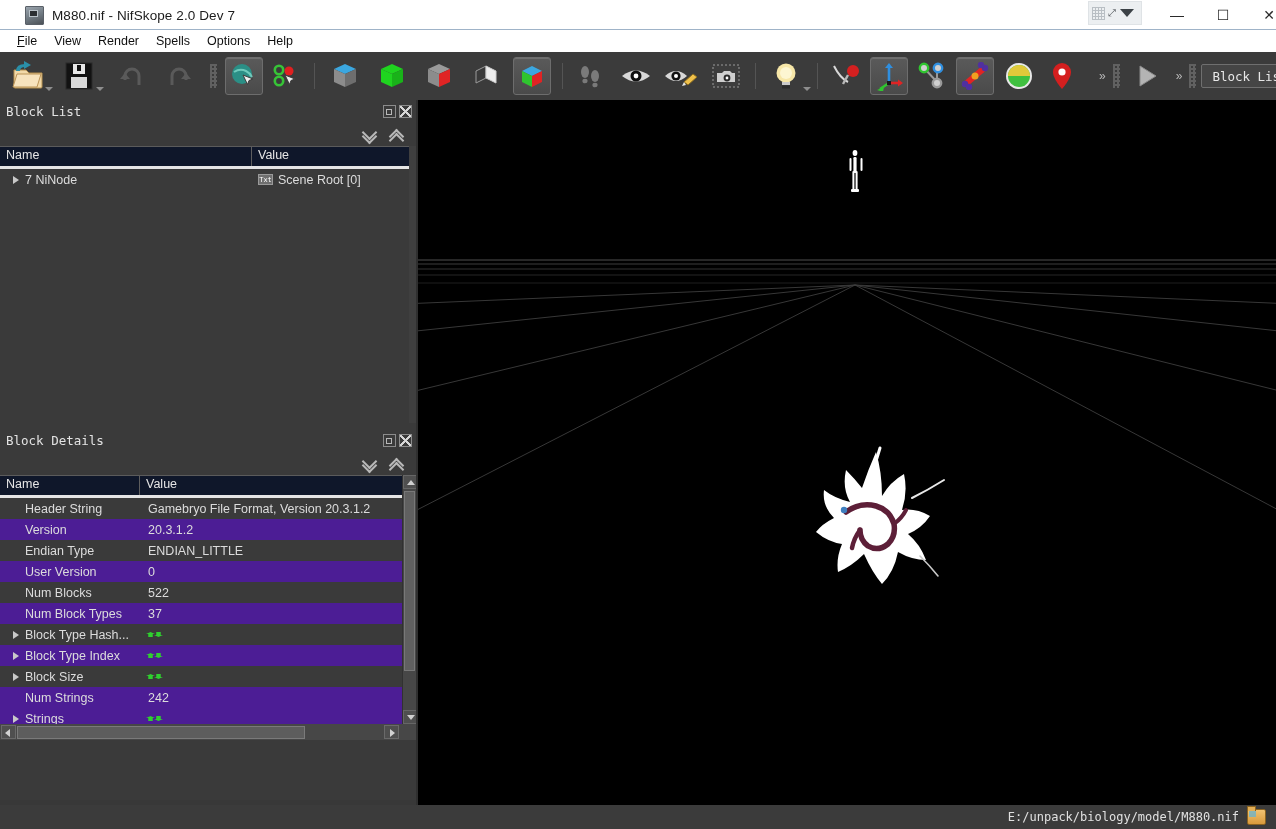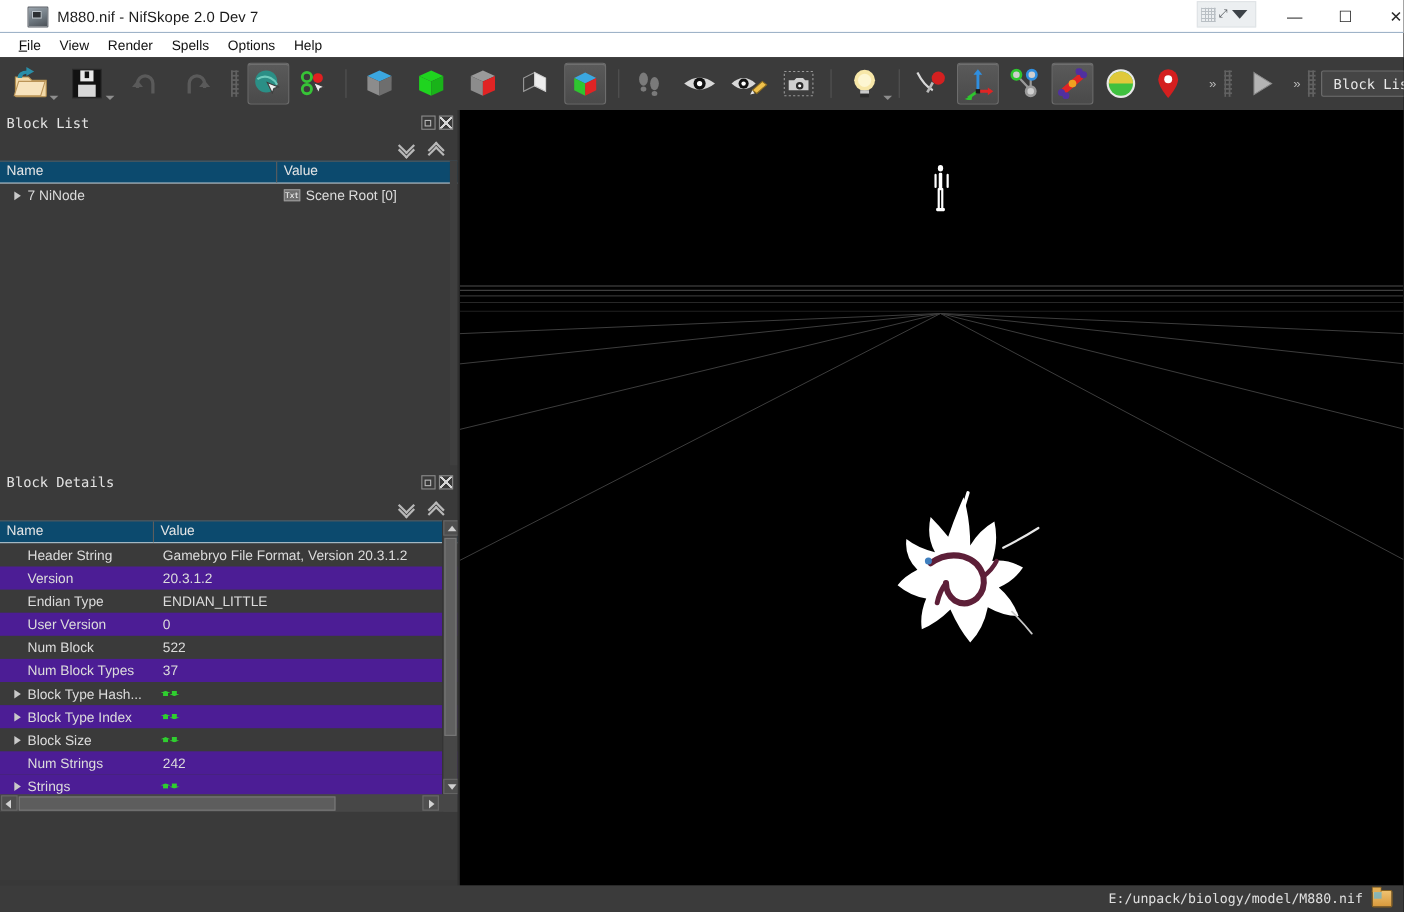--- a/index.html
+++ b/index.html
@@ -131,22 +131,22 @@
     border-color:#cfcfcf;
   }
   .chev.dn i{border-width:0 2px 2px 0;transform:rotate(45deg);}
   .chev.dn i:nth-child(1){top:0px;}
   .chev.dn i:nth-child(2){top:4px;}
   .chev.up i{border-width:2px 0 0 2px;transform:rotate(45deg);}
   .chev.up i:nth-child(1){top:4px;}
   .chev.up i:nth-child(2){top:8px;}
 
   .thead{
-    display:flex;height:19px;background:#0c4a6e;border-top:1px solid #5b5b5b;
-    border-bottom:1px solid #e5e5e5;
+    display:flex;height:19px;background:#0f172a;border-top:1px solid #5b5b5b;
+    border-bottom:3px solid #e5e5e5;
   }
   .th{
     font-size:12.5px;color:#e6e6e6;padding:1px 0 0 6px;box-sizing:border-box;
     border-right:1px solid #5e5e5e;
   }
   .tbody{background:#3a3a3a;}
   .trow{
     display:flex;align-items:center;height:21px;font-size:12.5px;color:#dcdcdc;
   }
   .trow.alt{background:#4c1d95;}
@@ -592,21 +592,21 @@
             <span class="cellname" style="width: 123px;">Endian Type</span>
             <span>ENDIAN_LITTLE</span>
           </div>
           <div class="trow alt">
             <span class="arrow hidden"></span>
             <span class="cellname" style="width: 123px;">User Version</span>
             <span>0</span>
           </div>
           <div class="trow">
             <span class="arrow hidden"></span>
-            <span class="cellname" style="width: 123px;">Num Block</span>
+            <span class="cellname" style="width: 123px;">Num Blocks</span>
             <span>522</span>
           </div>
           <div class="trow alt">
             <span class="arrow hidden"></span>
             <span class="cellname" style="width: 123px;">Num Block Types</span>
             <span>37</span>
           </div>
           <div class="trow">
             <span class="arrow"></span>
             <span class="cellname" style="width: 123px;">Block Type Hash...</span>

